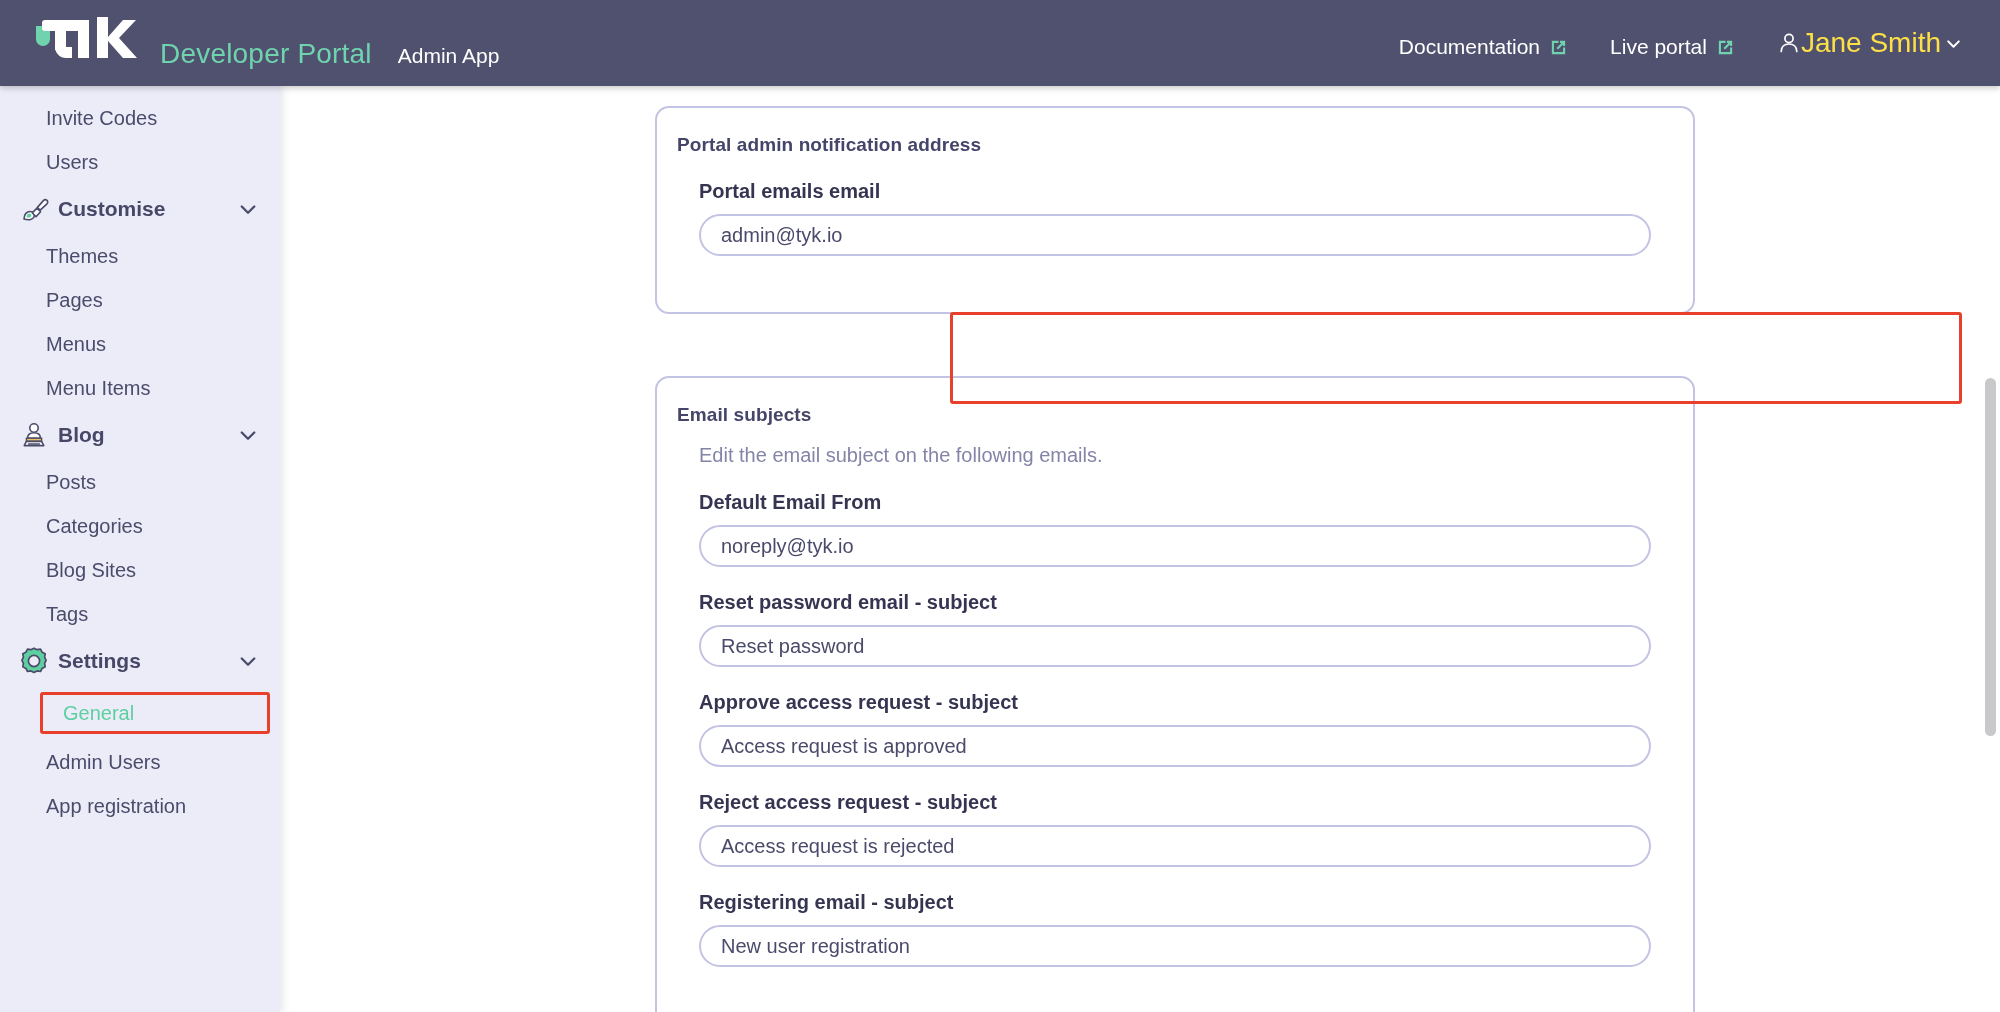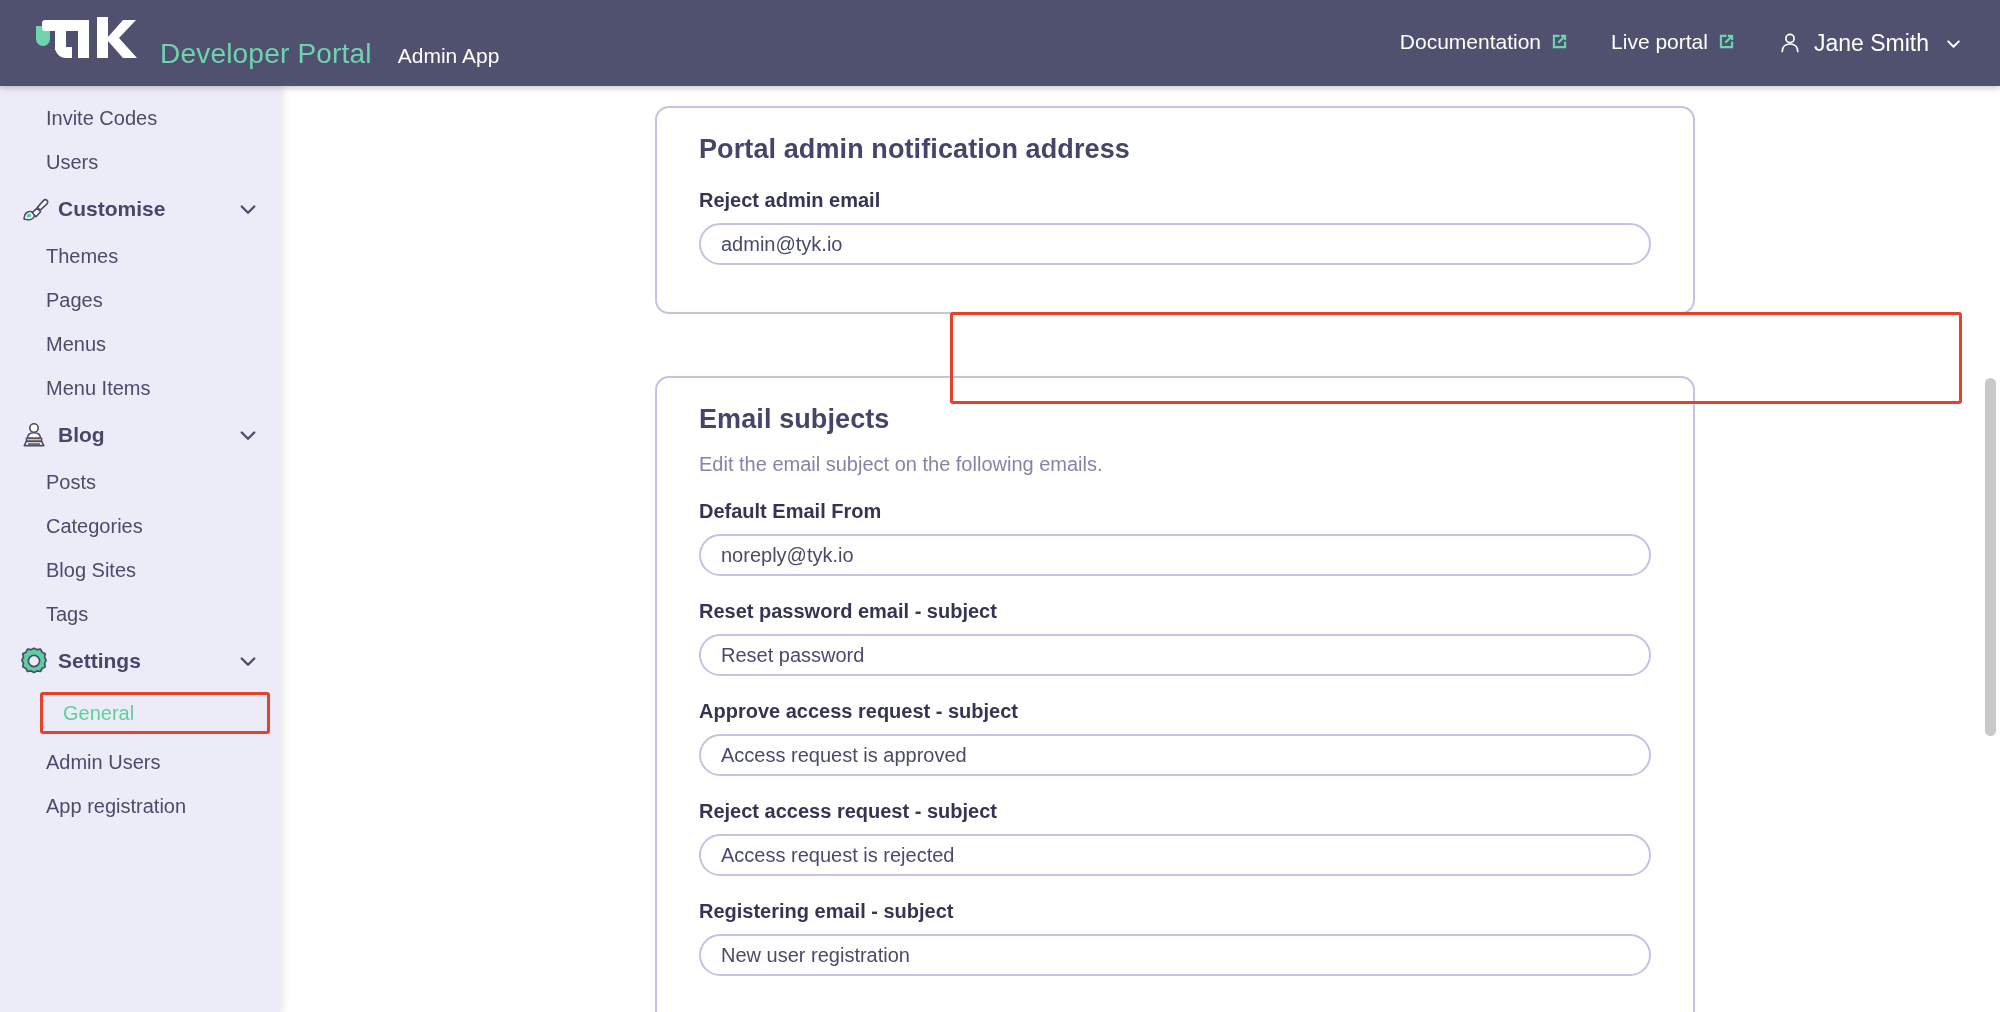--- a/index.html
+++ b/index.html
@@ -26,32 +26,32 @@
   .tyk-logo svg { display: block; }
   .brand-title {
     color: #6FD4AE; font-size: 28px; font-weight: 400;
     letter-spacing: 0.2px; margin-left: 14px; white-space: nowrap;
   }
   .brand-sub {
     color: #FFFFFF; font-size: 21px; font-weight: 400;
     margin-left: 26px; white-space: nowrap;
   }
   .topbar-right {
-    margin-left: auto; display: flex; align-items: flex-start;
+    margin-left: auto; display: flex; align-items: flex-end;
     padding-right: 38px; gap: 0;
   }
   .top-link {
     color: #FFFFFF; font-size: 21px; text-decoration: none;
     display: inline-flex; align-items: center; gap: 9px;
     margin-right: 42px; white-space: nowrap;
   }
   .ext-icon { display: inline-flex; }
   .user-chip {
-    display: inline-flex; align-items: center; gap: 12px;
-    color: #ffffff; font-size: 23px; white-space: nowrap;
+    display: inline-flex; align-items: center; 
+    color: #fde047; font-size: 28px; white-space: nowrap;
   }
   .avatar-icon { display: inline-flex; }
   .caret-icon { display: inline-flex; margin-left: 4px; }
 
   
   .sidebar {
     position: absolute; top: 86px; left: 0;
     width: 280px; height: 926px;
     background: #ECECF8;
     box-shadow: 3px 0 7px rgba(60,60,90,0.13);
@@ -95,22 +95,22 @@
   .card {
     position: absolute;
     background: #FFFFFF;
     border: 2px solid #C3C3E4;
     border-radius: 14px;
   }
   #card-admin-address { left: 375px; top: 20px; width: 1040px; height: 208px; }
   #card-email-subjects { left: 375px; top: 290px; width: 1040px; height: 680px; }
 
   .card-title {
-    color: #45456A; font-size: 27px; font-weight: 700;
-    padding: 26px 0 0 42px; letter-spacing: 0.1px;
+    color: #45456A; font-size: 19px; font-weight: 700;
+    padding: 26px 0 0 20px; letter-spacing: 0.1px;
   }
   .card-desc {
     color: #8484A8; font-size: 20px; font-weight: 400;
     padding: 18px 0 0 42px;
   }
   .field { padding: 24px 42px 0 42px; }
   .field-label {
     color: #353552; font-size: 20px; font-weight: 700;
     margin-bottom: 11px; display: block;
   }
@@ -301,21 +301,21 @@
   <div class="nav-sub">
     <span>App registration</span>
   </div>
 </nav>
 
 <main class="main">
 
   <section class="card" id="card-admin-address">
     <h2 class="card-title">Portal admin notification address</h2>
     <div class="field">
-      <label class="field-label">Reject admin email</label>
+      <label class="field-label">Portal emails email</label>
       <input class="field-input" type="text" value="admin@tyk.io" placeholder="admin@tyk.io" style="">
     </div>
   </section>
 
   <section class="card" id="card-email-subjects">
     <h2 class="card-title">Email subjects</h2>
     <p class="card-desc">Edit the email subject on the following emails.</p>
 
     <div class="field">
       <label class="field-label">Default Email From</label>

